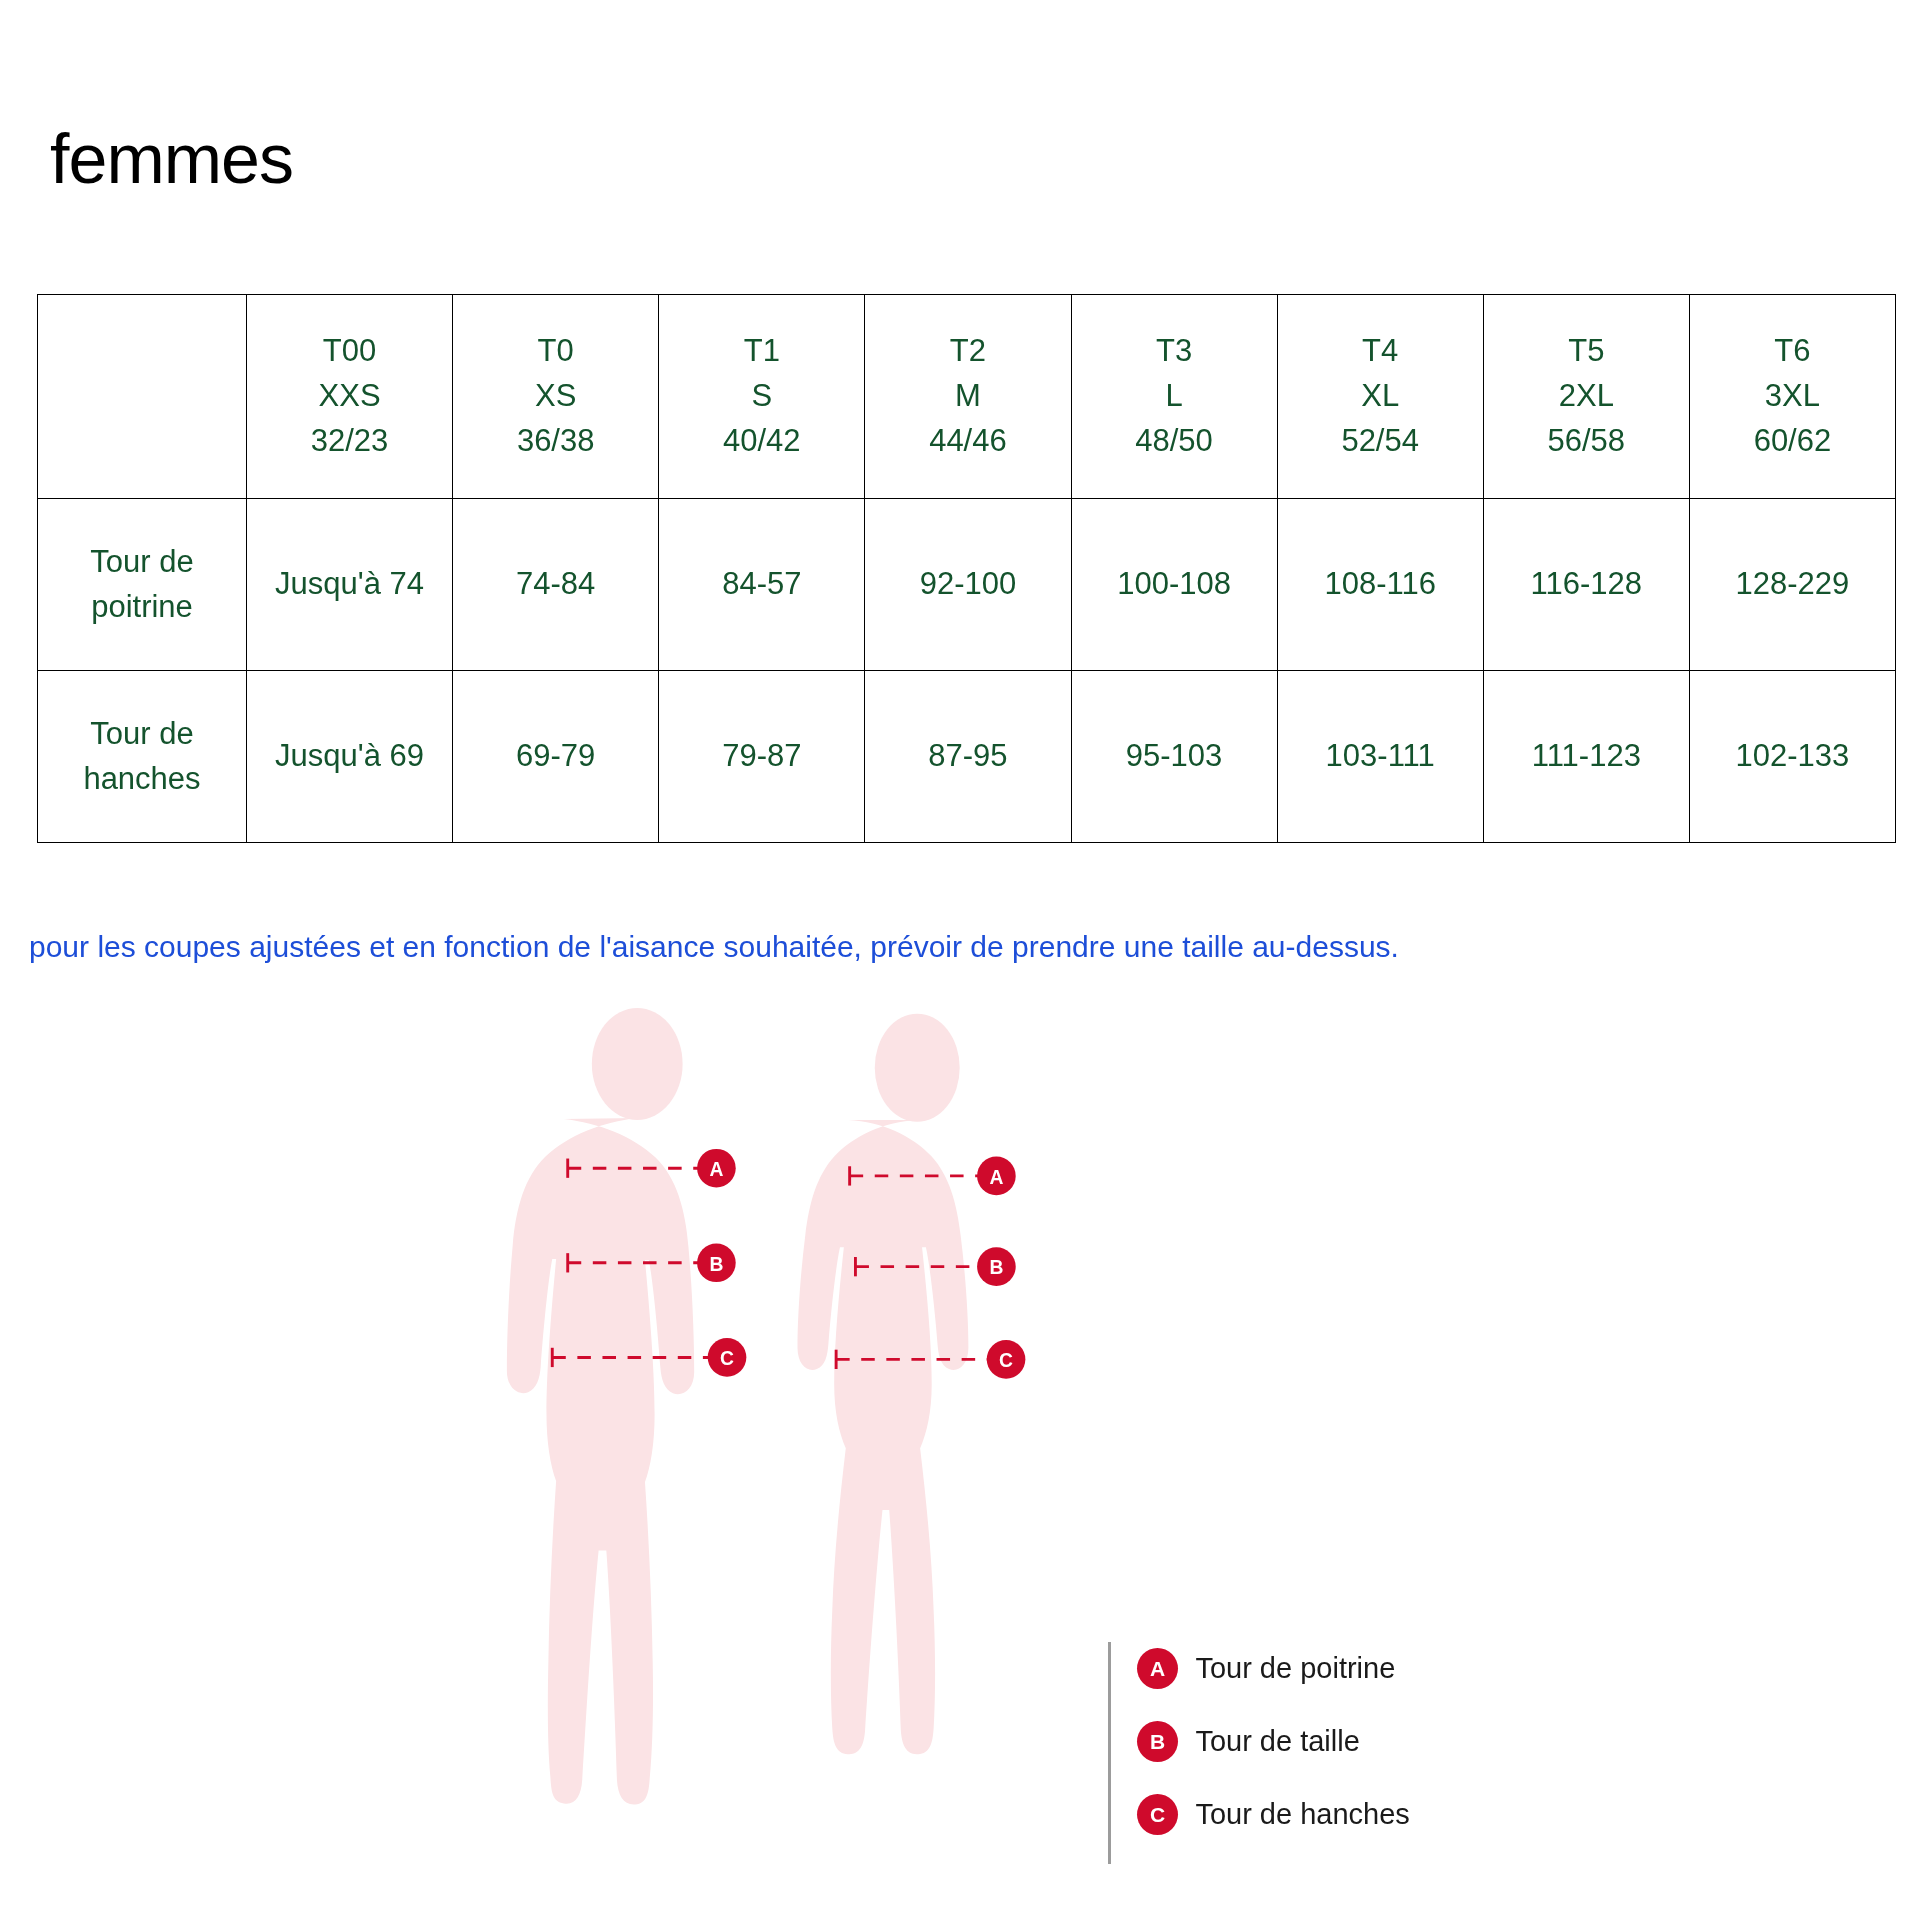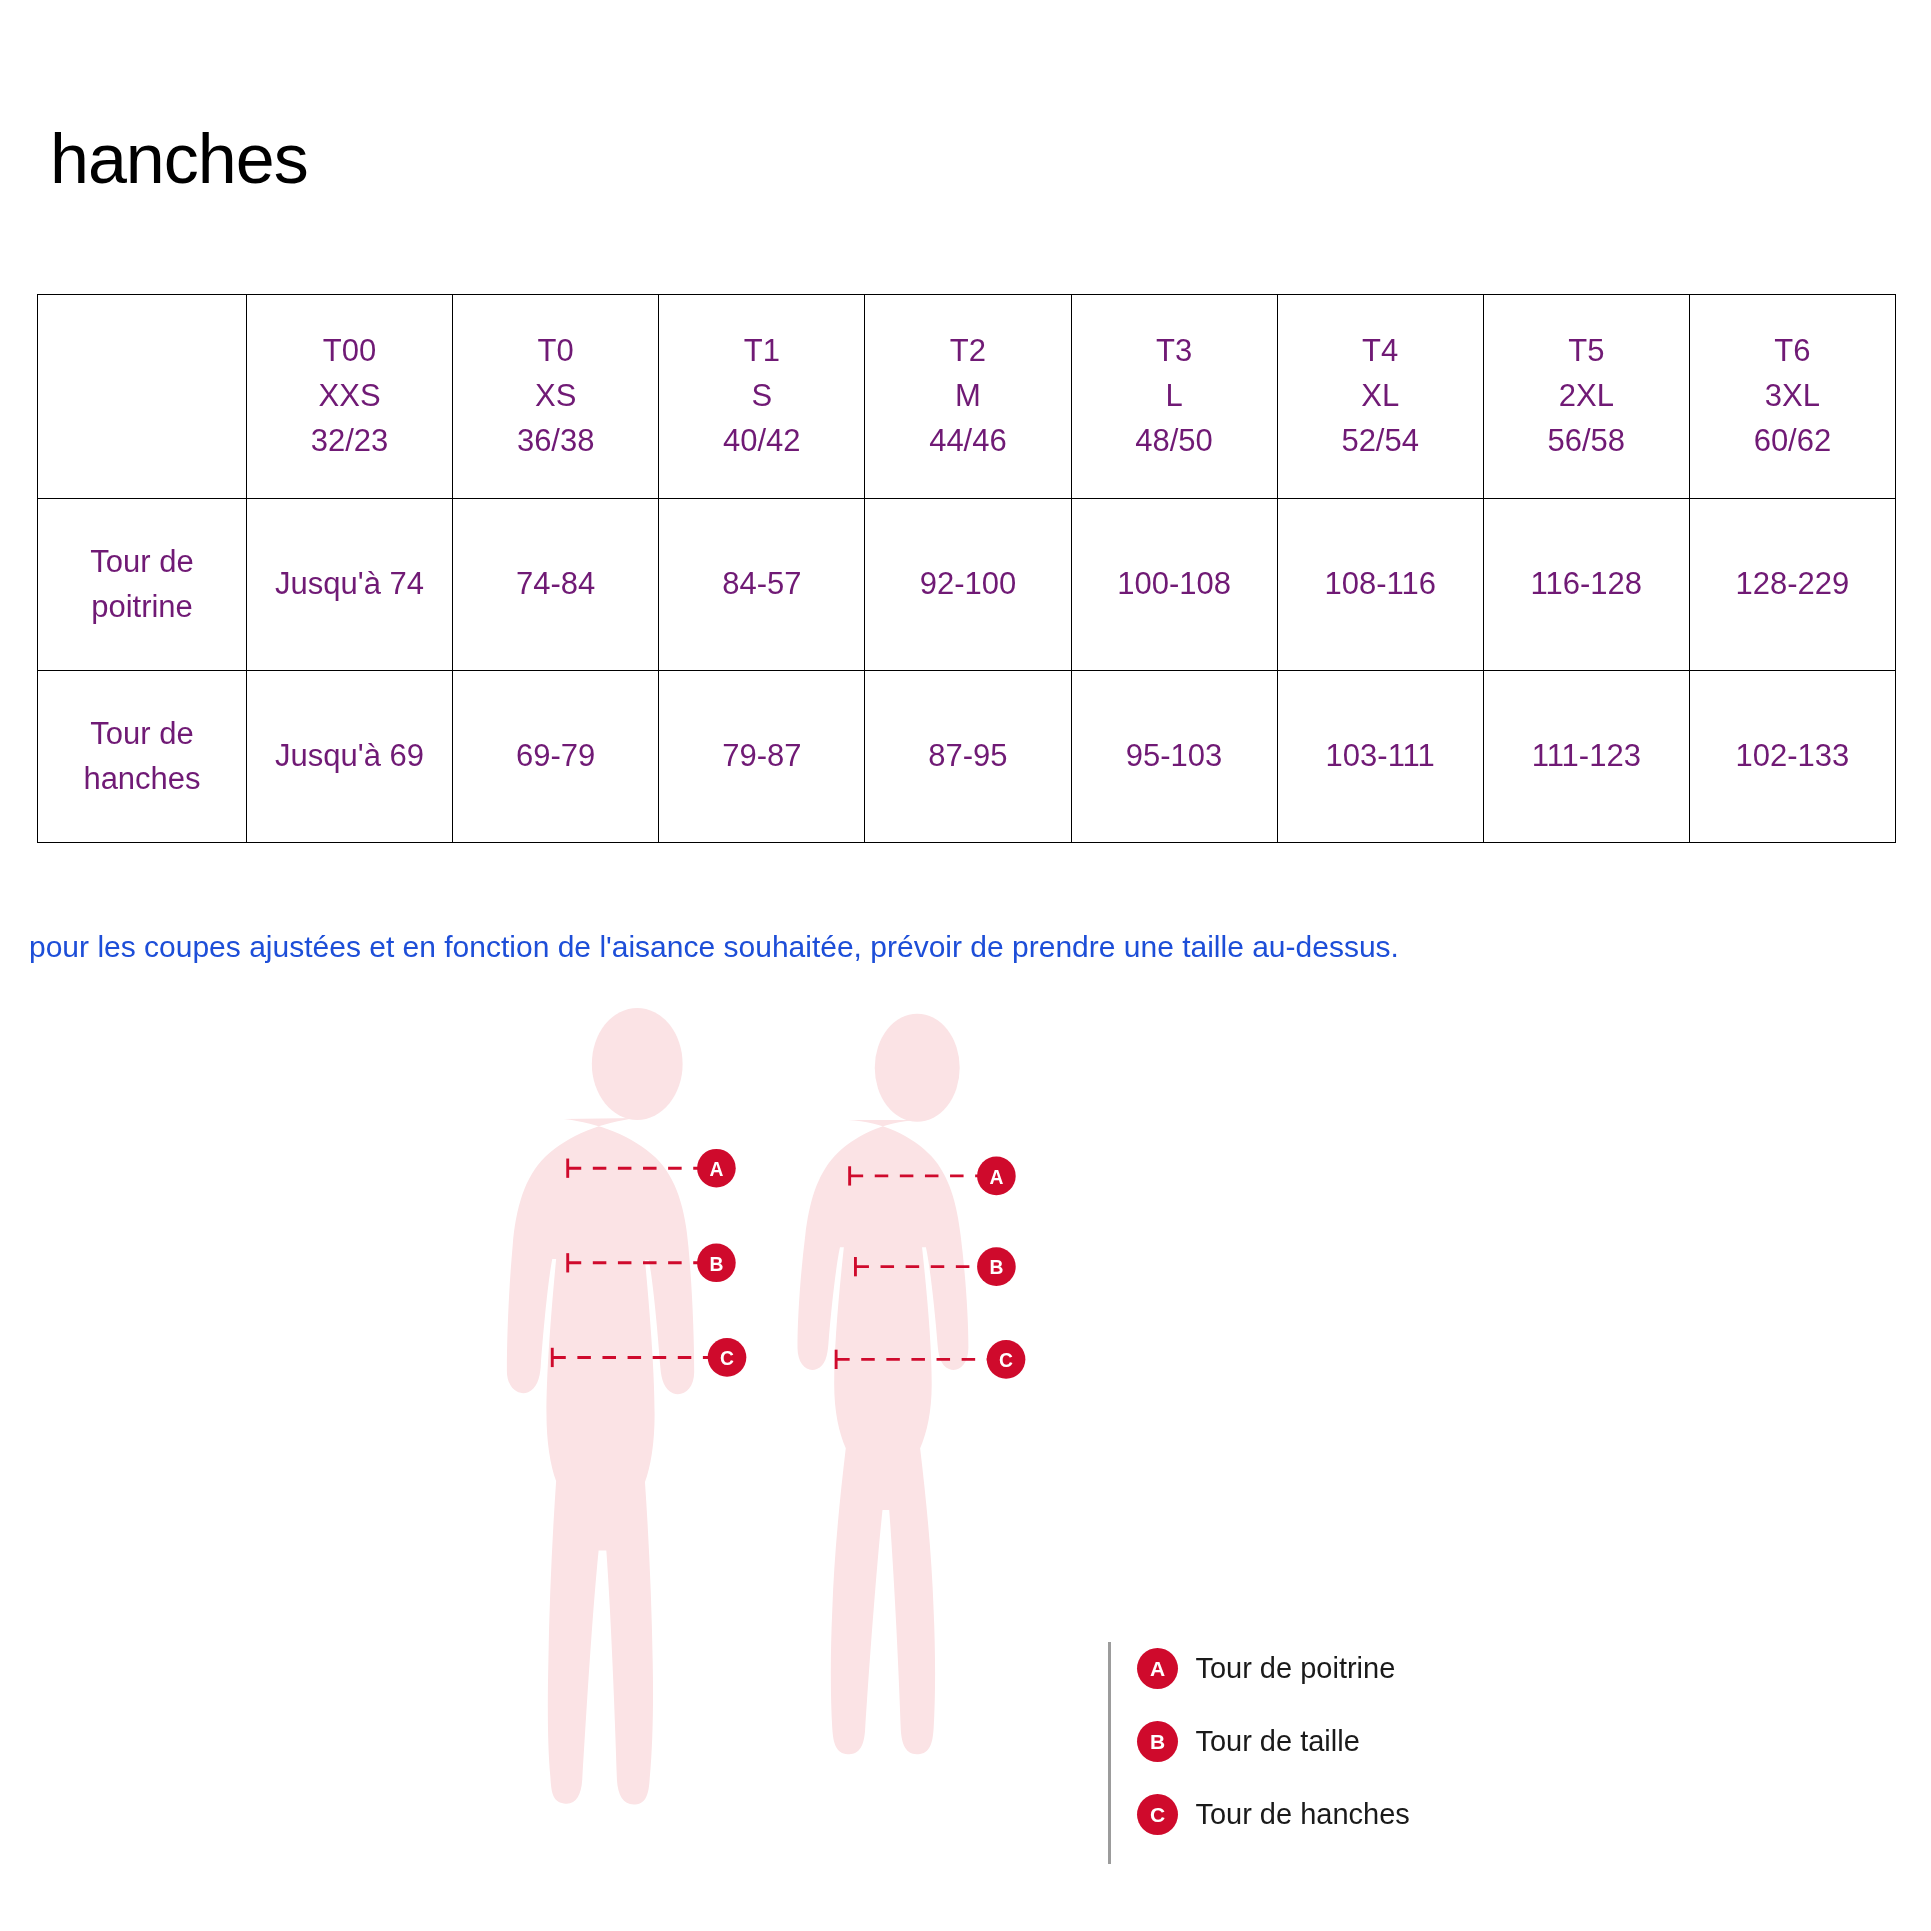--- a/index.html
+++ b/index.html
@@ -41,21 +41,21 @@
     width: 1859px;
     border-collapse: collapse;
     table-layout: fixed;
   }
   .size-table td, .size-table th {
     border: 1.9px solid #000000;
     text-align: center;
     vertical-align: middle;
     font-size: 31px;
     font-weight: 400;
-    color: #701a75;
+    color: #14532d;
     padding: 0;
     line-height: 1.45;
   }
   .size-table th {
     font-weight: 400;
   }
   .col-label { width: 208px; }
   .head-row th { height: 203px; }
   .head-cell span { display: block; }
   .row-label {
@@ -123,21 +123,21 @@
     margin-left: 17.4px;
     font-size: 29px;
     color: #1a1a1a;
   }
 </style>
 </head>
 <body>
 
 <div class="page">
 
-  <div class="title">hanches</div>
+  <div class="title">femmes</div>
 
   <table class="size-table">
     <thead>
       <tr class="head-row">
         <th class="corner-cell col-label"></th>
         <th class="head-cell">
           <span>T00</span>
           <span>XXS</span>
           <span>32/23</span>
         </th>

